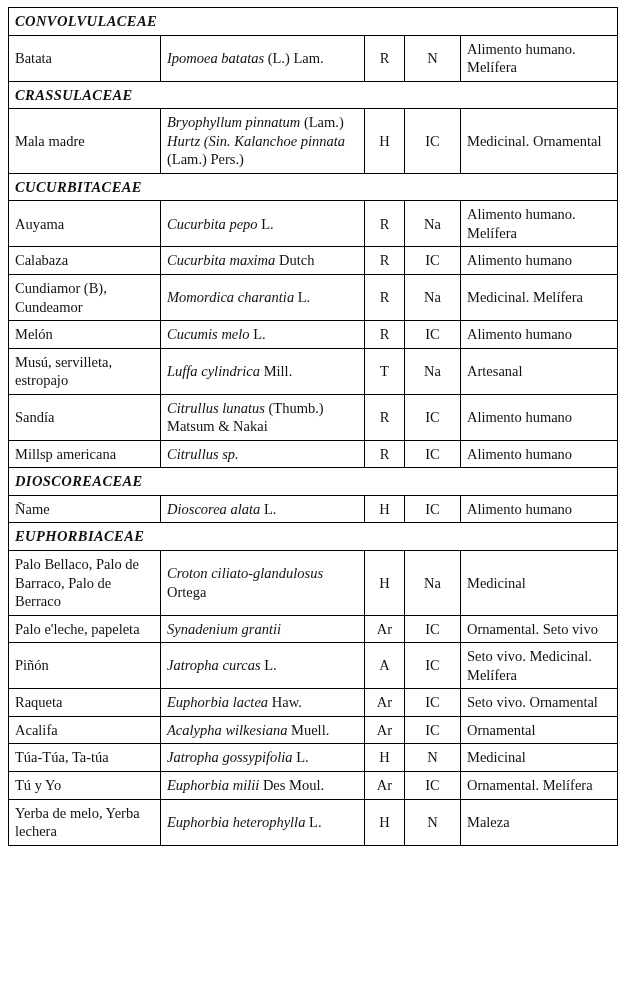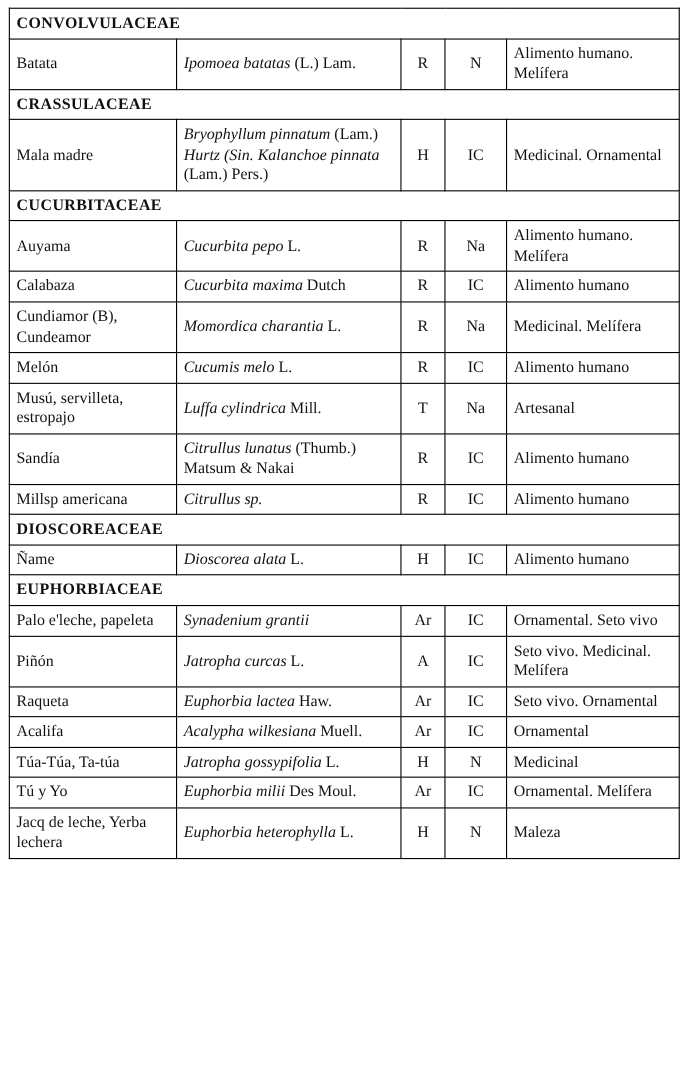--- a/index.html
+++ b/index.html
@@ -26,20 +26,21 @@
     font-size: 14.5px;
     line-height: 1.28;
     vertical-align: middle;
     word-wrap: break-word;
   }
   td.family {
     font-weight: bold;
     font-size: 15.5px;
     letter-spacing: 0.4px;
     padding: 6px 6px;
+    font-style: italic;
   }
   col.name-col   { width: 152px; }
   col.sci-col    { width: 204px; }
   col.code1-col  { width: 40px;  }
   col.code2-col  { width: 56px;  }
   col.uses-col   { width: 157px; }
   td.code-cell {
     text-align: center;
   }
   td.sci-cell i {
@@ -138,20 +139,27 @@
         <td>Ñame</td>
         <td class="sci-cell"><i>Dioscorea alata</i><span> L.</span></td>
         <td class="code-cell">H</td>
         <td class="code-cell">IC</td>
         <td>Alimento humano</td>
       </tr>
       <tr>
         <td colspan="5" class="family">EUPHORBIACEAE</td>
       </tr>
       <tr>
+        <td>Palo Bellaco, Palo de Barraco, Palo de Berraco</td>
+        <td class="sci-cell"><i>Croton ciliato-glandulosus</i><span> Ortega</span></td>
+        <td class="code-cell">H</td>
+        <td class="code-cell">Na</td>
+        <td>Medicinal</td>
+      </tr>
+      <tr>
         <td>Palo e'leche, papeleta</td>
         <td class="sci-cell"><i>Synadenium grantii</i></td>
         <td class="code-cell">Ar</td>
         <td class="code-cell">IC</td>
         <td>Ornamental. Seto vivo</td>
       </tr>
       <tr>
         <td>Piñón</td>
         <td class="sci-cell"><i>Jatropha curcas</i><span> L.</span></td>
         <td class="code-cell">A</td>
@@ -180,20 +188,20 @@
         <td>Medicinal</td>
       </tr>
       <tr>
         <td>Tú y Yo</td>
         <td class="sci-cell"><i>Euphorbia milii</i><span> Des Moul.</span></td>
         <td class="code-cell">Ar</td>
         <td class="code-cell">IC</td>
         <td>Ornamental. Melífera</td>
       </tr>
       <tr>
-        <td>Jacq de leche, Yerba lechera</td>
+        <td>Yerba de melo, Yerba lechera</td>
         <td class="sci-cell"><i>Euphorbia heterophylla</i><span> L.</span></td>
         <td class="code-cell">H</td>
         <td class="code-cell">N</td>
         <td>Maleza</td>
       </tr>
     </tbody>
 </table>
 
 </body></html>

